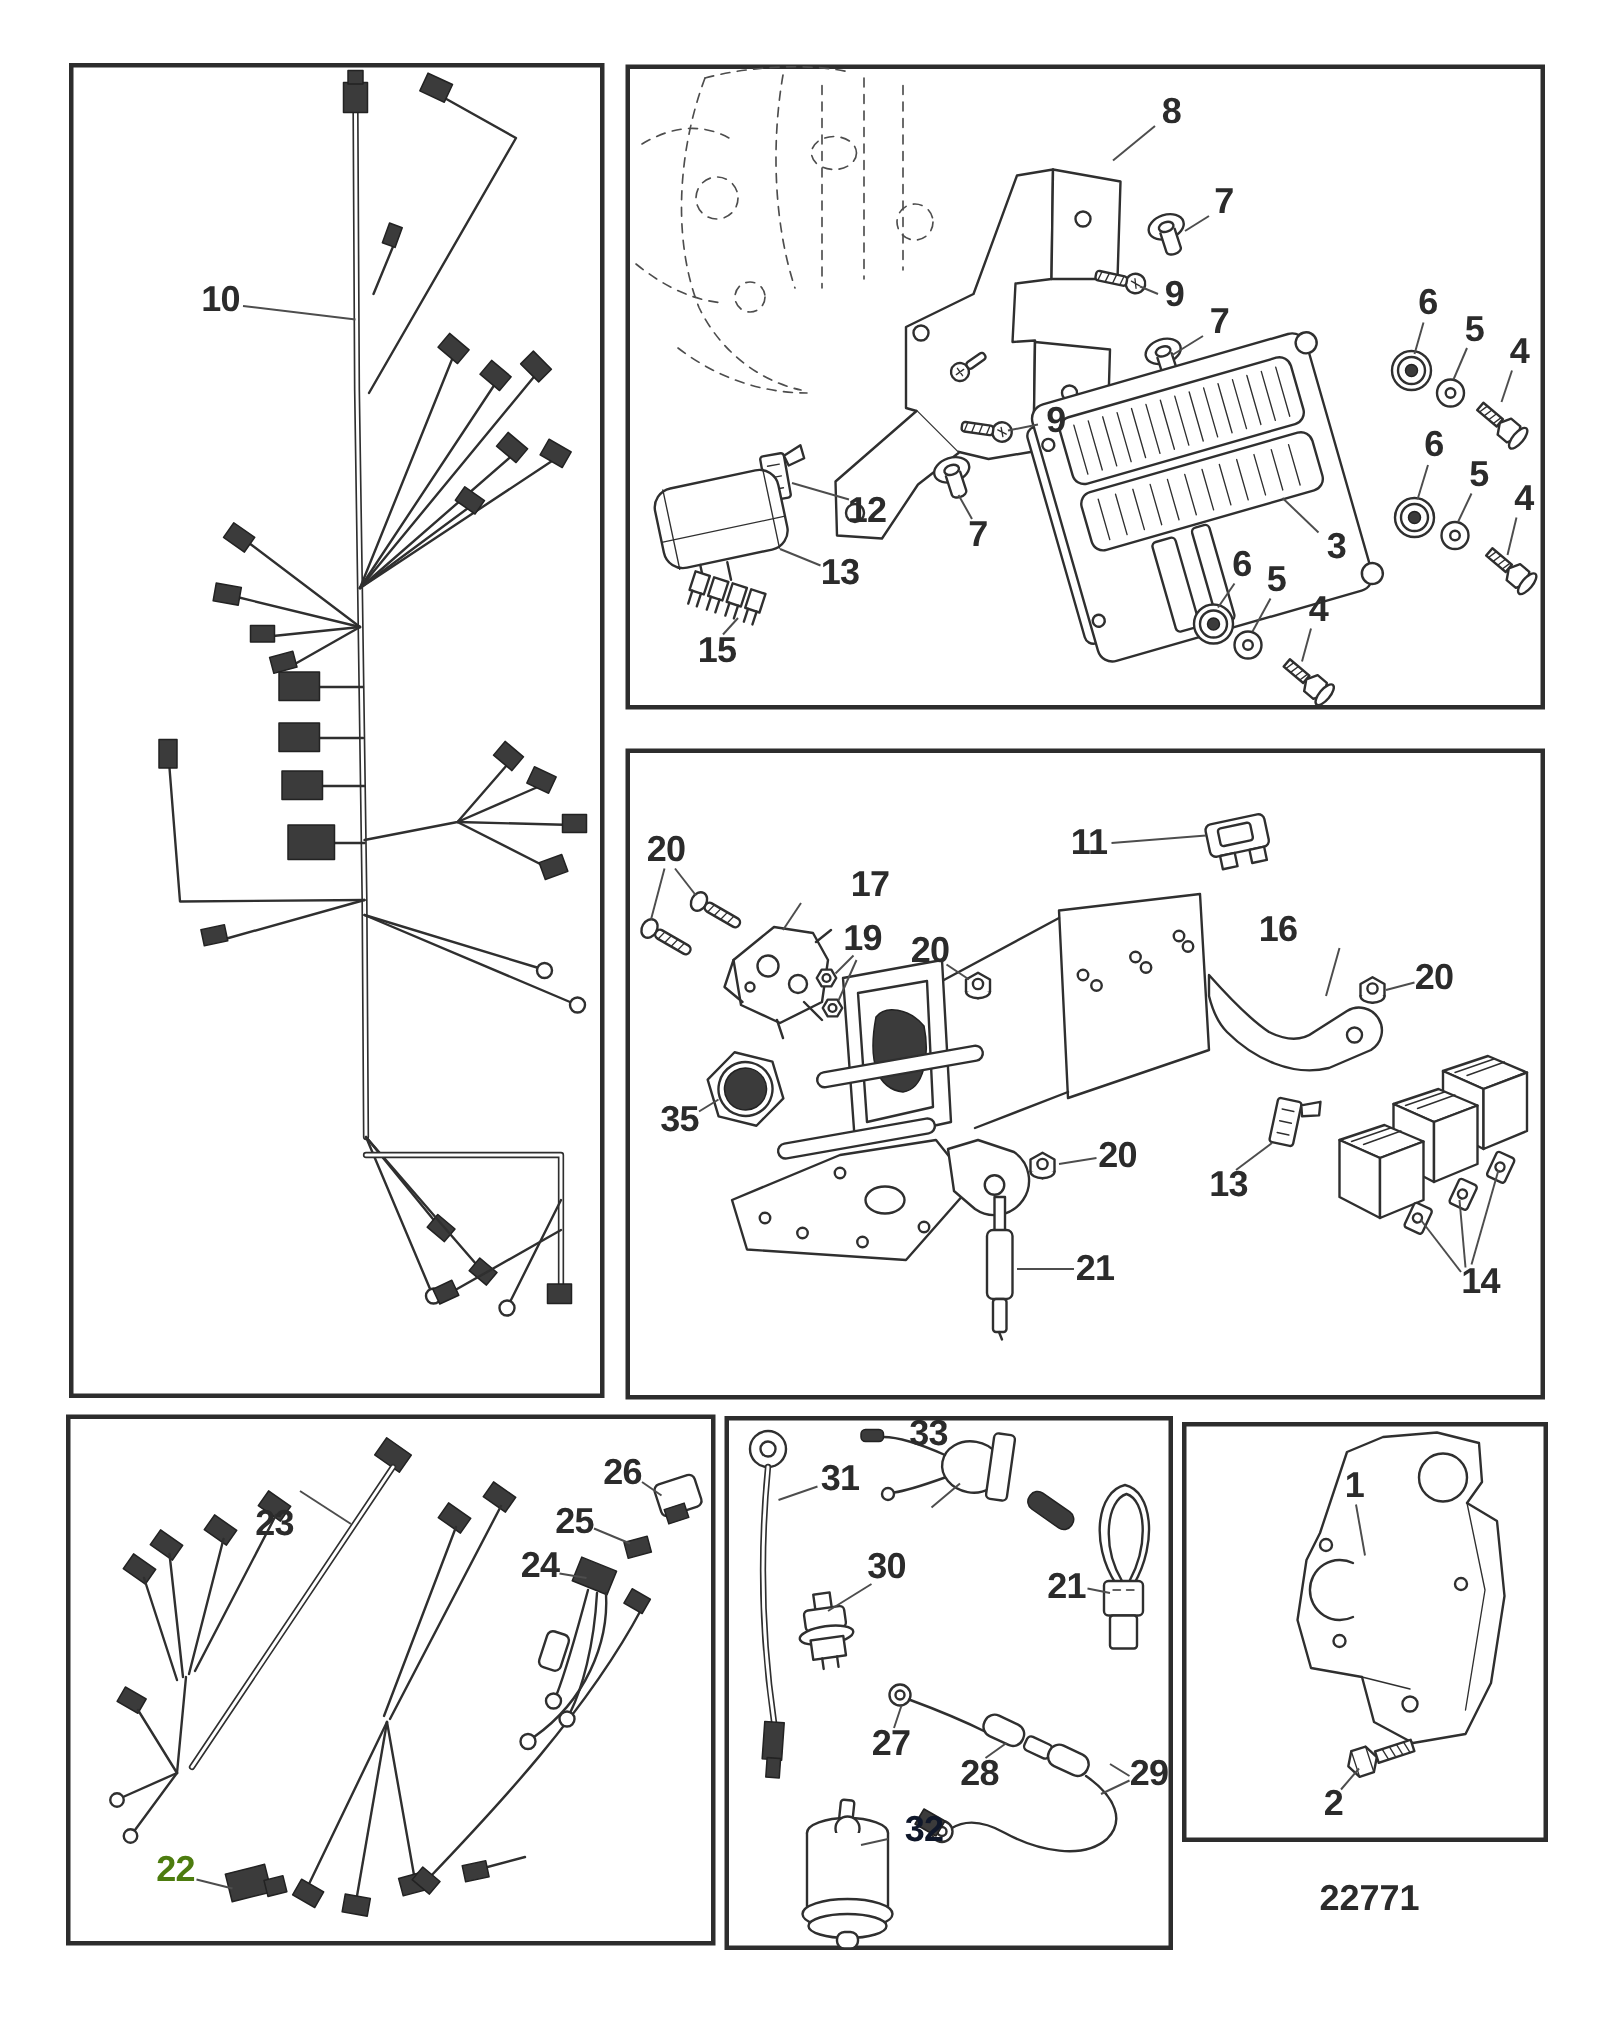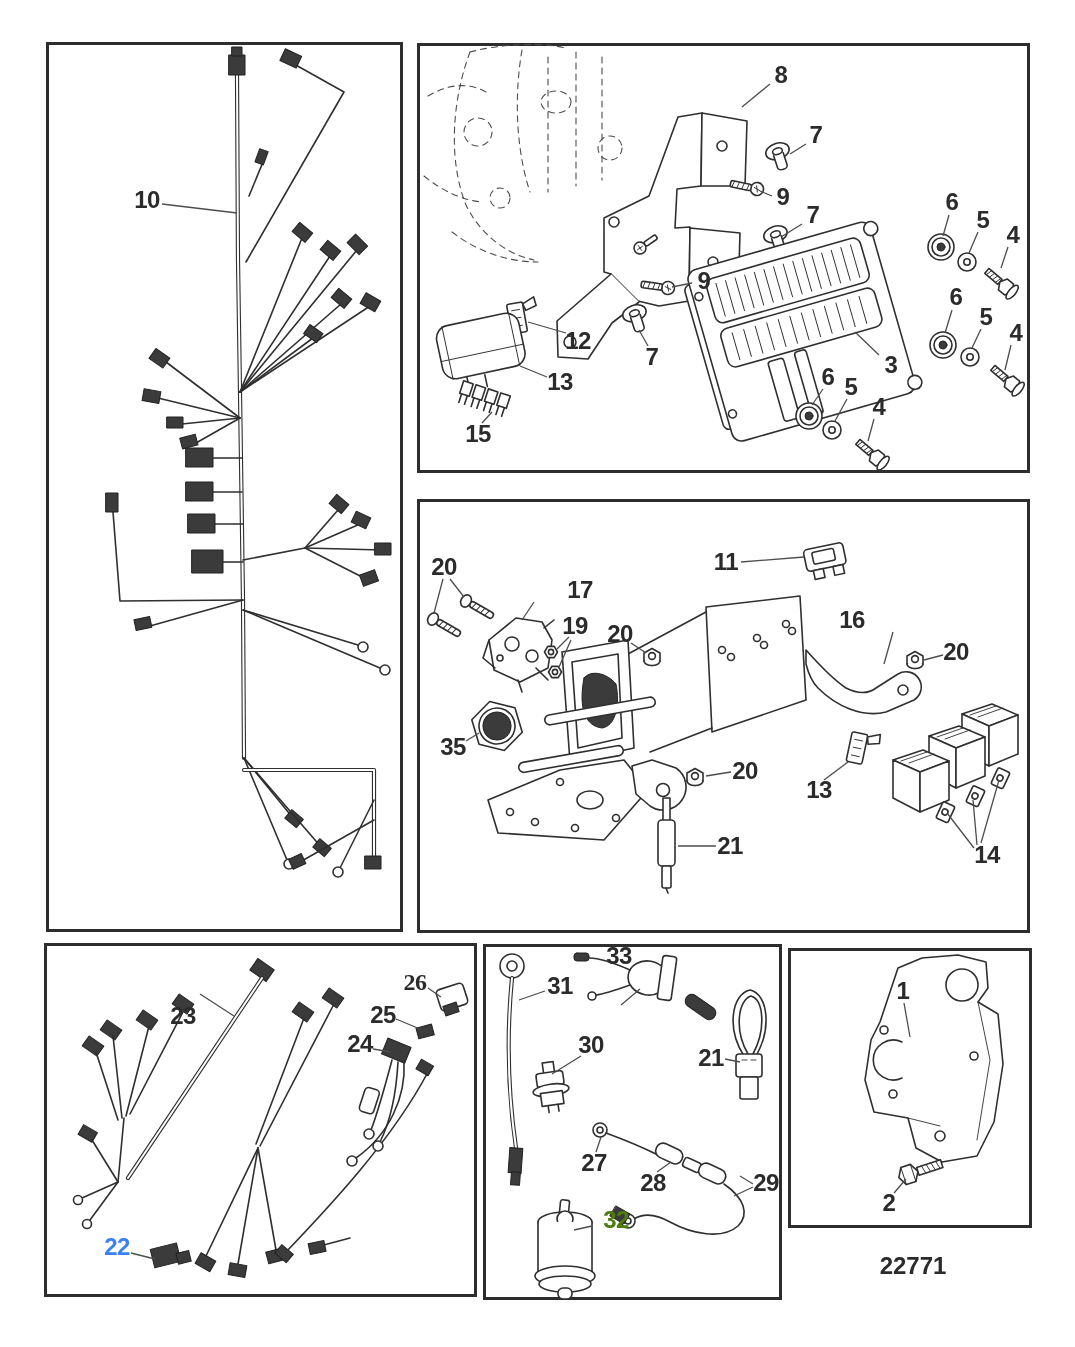--- a/index.html
+++ b/index.html
@@ -585,30 +585,30 @@
       <div class="callout" style="left: 620px; top: 634px; color: rgb(43, 43, 43);">20</div>
       <div class="callout" style="left: 726px; top: 562px; color: rgb(43, 43, 43);">11</div>
       <div class="callout" style="left: 852px; top: 620px; color: rgb(43, 43, 43);">16</div>
       <div class="callout" style="left: 956px; top: 652px; color: rgb(43, 43, 43);">20</div>
       <div class="callout" style="left: 453px; top: 747px; color: rgb(43, 43, 43);">35</div>
       <div class="callout" style="left: 745px; top: 771px; color: rgb(43, 43, 43);">20</div>
       <div class="callout" style="left: 819px; top: 790px; color: rgb(43, 43, 43);">13</div>
       <div class="callout" style="left: 730px; top: 846px; color: rgb(43, 43, 43);">21</div>
       <div class="callout" style="left: 987px; top: 855px; color: rgb(43, 43, 43);">14</div>
       <div class="callout" style="left: 183px; top: 986px; color: rgb(43, 43, 43); margin-top: 30px;">23</div>
-      <div class="callout" style="left: 415px; top: 982px; color: rgb(43, 43, 43); font-family: Liberation Serif, serif;">26</div>
+      <div class="callout" style="left: 415px; top: 982px; color: rgb(43, 43, 43);">26</div>
       <div class="callout" style="left: 383px; top: 1015px; color: rgb(43, 43, 43);">25</div>
       <div class="callout" style="left: 360px; top: 1044px; color: rgb(43, 43, 43);">24</div>
-      <div class="callout" style="left: 117px; top: 1247px; color: #3b82f6;">22</div>
+      <div class="callout" style="left: 117px; top: 1247px; color: #4d7c0f;">22</div>
       <div class="callout" style="left: 560px; top: 986px; color: rgb(43, 43, 43);">31</div>
       <div class="callout" style="left: 619px; top: 956px; color: rgb(43, 43, 43); text-align: right;">33</div>
       <div class="callout" style="left: 591px; top: 1045px; color: rgb(43, 43, 43);">30</div>
       <div class="callout" style="left: 711px; top: 1058px; color: rgb(43, 43, 43);">21</div>
       <div class="callout" style="left: 594px; top: 1163px; color: rgb(43, 43, 43);">27</div>
       <div class="callout" style="left: 653px; top: 1183px; color: rgb(43, 43, 43);">28</div>
       <div class="callout" style="left: 766px; top: 1183px; color: rgb(43, 43, 43);">29</div>
-      <div class="callout" style="left: 604px; top: 1220px; color: #4d7c0f; padding-left: 24px;">32</div>
+      <div class="callout" style="left: 604px; top: 1220px; color: #0f172a; padding-left: 24px;">32</div>
       <div class="callout" style="left: 903px; top: 991px; color: rgb(43, 43, 43);">1</div>
       <div class="callout" style="left: 889px; top: 1203px; color: rgb(43, 43, 43);">2</div>
     </div>
 
   <div class="figno">22771</div>
 </div>
 
 </body></html>

